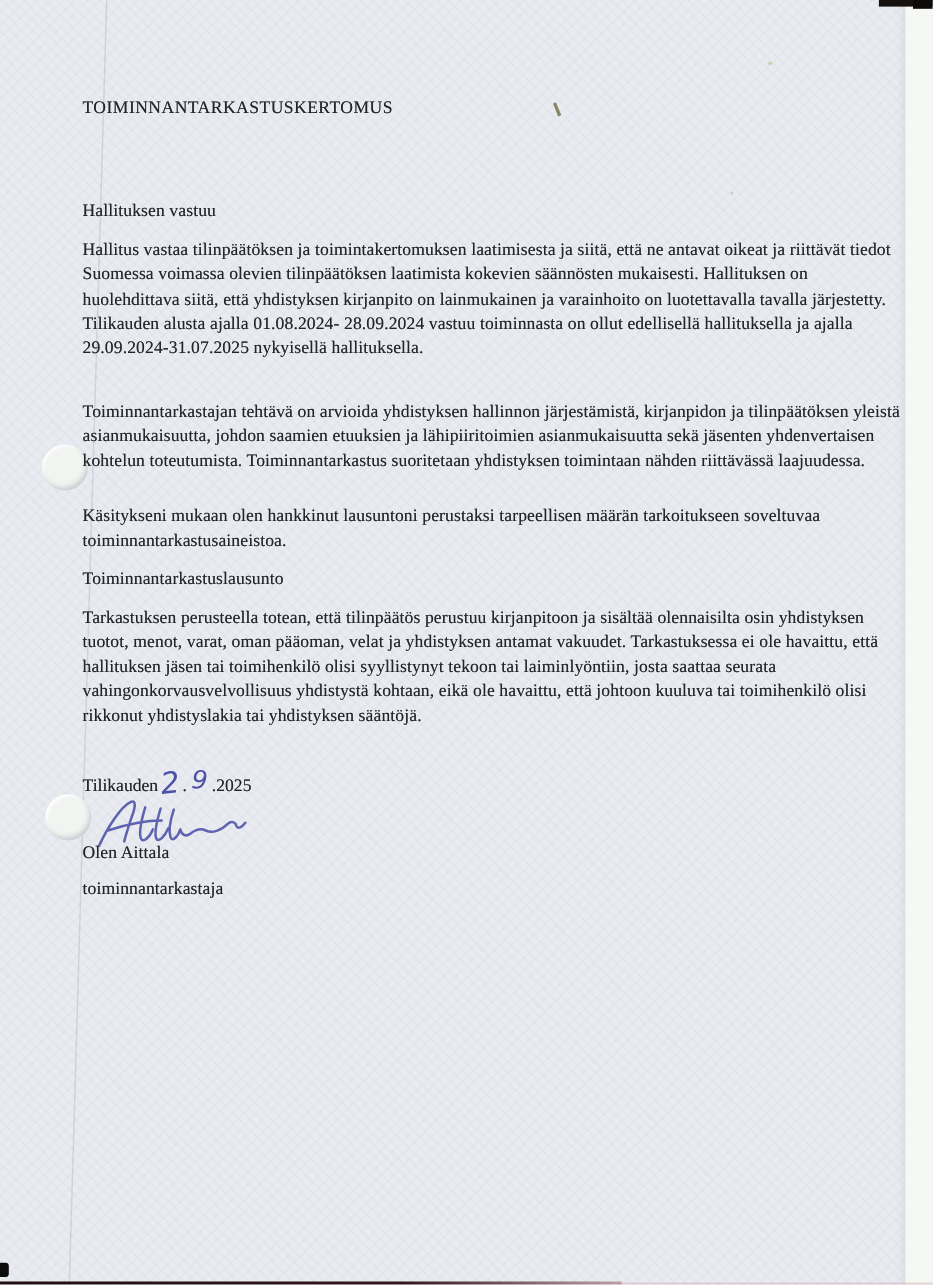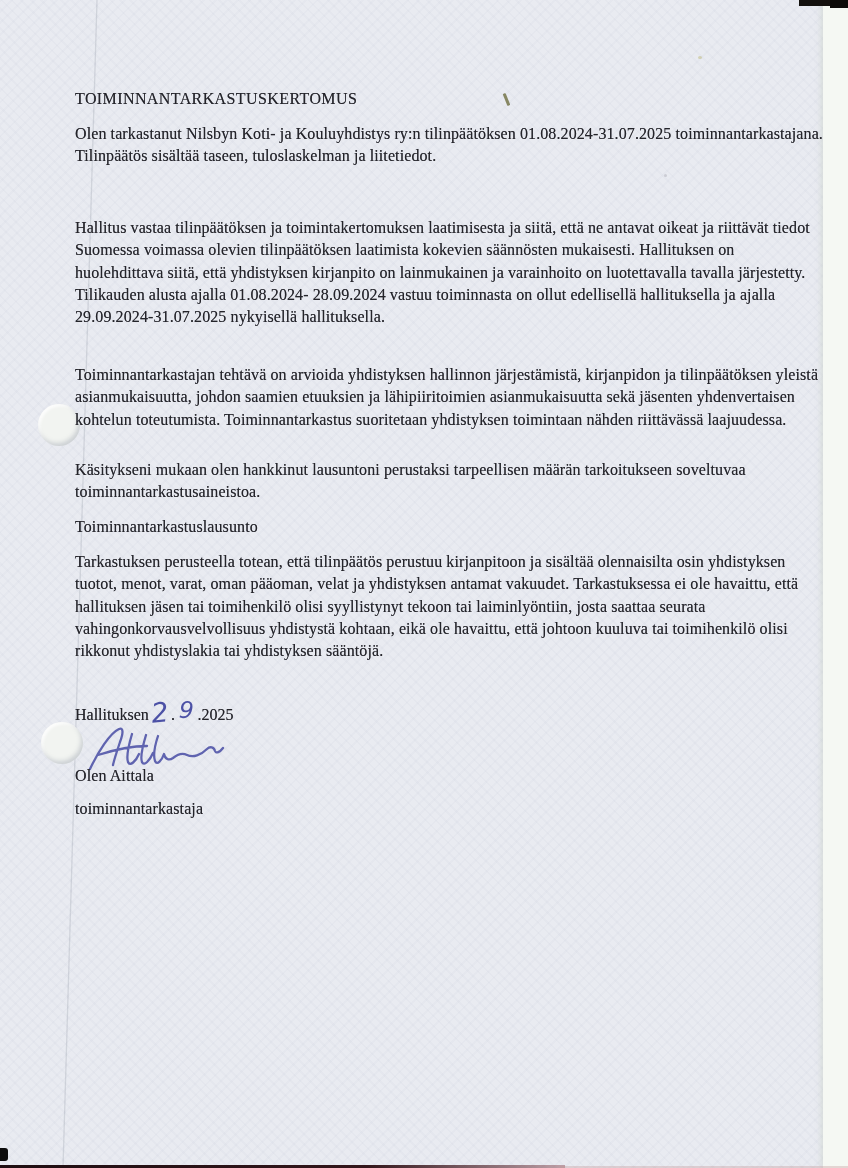--- a/index.html
+++ b/index.html
@@ -128,32 +128,32 @@
   <div class="hole hole-2"></div>
   <div class="pen-mark"></div>
   <div class="speck speck-1"></div>
   <div class="speck speck-2"></div>
   <div class="bottom-line"></div>
   <div class="bottom-line-faint"></div>
   <div class="blob-bottomleft"></div>
 
   <div class="tb title" style="top:88px">TOIMINNANTARKASTUSKERTOMUS</div>
 
-  <div class="tb" style="top:123px">Olen tarkastanut Nilsbyn Koti- ja Kouluyhdistys ry:n tilinpäätöksen 01.08.2024-31.07.2025 toiminnantarkastajana. Tilinpäätös sisältää taseen, tuloslaskelman ja liitetiedot.</div>
 
+  <div class="tb" style="top:181px">Hallituksen vastuu</div>
   <div class="tb" style="top:217px">Hallitus vastaa tilinpäätöksen ja toimintakertomuksen laatimisesta ja siitä, että ne antavat oikeat ja riittävät tiedot Suomessa voimassa olevien tilinpäätöksen laatimista kokevien säännösten mukaisesti. Hallituksen on huolehdittava siitä, että yhdistyksen kirjanpito on lainmukainen ja varainhoito on luotettavalla tavalla järjestetty. Tilikauden alusta ajalla 01.08.2024- 28.09.2024 vastuu toiminnasta on ollut edellisellä hallituksella ja ajalla 29.09.2024-31.07.2025 nykyisellä hallituksella.</div>
 
   <div class="tb" style="top:364px">Toiminnantarkastajan tehtävä on arvioida yhdistyksen hallinnon järjestämistä, kirjanpidon ja tilinpäätöksen yleistä asianmukaisuutta, johdon saamien etuuksien ja lähipiiritoimien asianmukaisuutta sekä jäsenten yhdenvertaisen kohtelun toteutumista. Toiminnantarkastus suoritetaan yhdistyksen toimintaan nähden riittävässä laajuudessa.</div>
   <div class="tb" style="top:516px">Toiminnantarkastuslausunto</div>
 
   <div class="tb" style="top:459px">Käsitykseni mukaan olen hankkinut lausuntoni perustaksi tarpeellisen määrän tarkoitukseen soveltuvaa toiminnantarkastusaineistoa.</div>
   <div class="tb" style="top:551px">Tarkastuksen perusteella totean, että tilinpäätös perustuu kirjanpitoon ja sisältää olennaisilta osin yhdistyksen tuotot, menot, varat, oman pääoman, velat ja yhdistyksen antamat vakuudet.  Tarkastuksessa ei ole havaittu, että hallituksen jäsen tai toimihenkilö olisi syyllistynyt tekoon tai laiminlyöntiin, josta saattaa seurata vahingonkorvausvelvollisuus yhdistystä kohtaan, eikä ole havaittu, että johtoon kuuluva tai toimihenkilö olisi rikkonut yhdistyslakia tai yhdistyksen sääntöjä.</div>
 
   <div class="dateline">
-    <span>Hallituksen</span><span class="hand hand-day">2</span><span class="dot">.</span><span class="hand hand-month">9</span><span class="dot">.2025</span>
+    <span>Tilikauden</span><span class="hand hand-day">2</span><span class="dot">.</span><span class="hand hand-month">9</span><span class="dot">.2025</span>
   </div>
 
   <svg class="sig-svg" width="158" height="50" viewBox="0 0 158 50">
     <path d="M4,45 C12,28 24,9 33,5 C38,3 37,10 34,18 C31,27 28,36 27,41
              M12,31 C34,24 52,22 61,22
              M46,10 C43,20 40,32 42,38 C44,43 50,37 53,30
              M60,11 C57,21 54,33 56,38 C58,43 64,36 67,29
              M72,12 C69,21 67,31 69,37 C71,42 76,36 78,30
              C79,35 83,37 87,34 C92,30 97,29 101,31
              C107,34 115,31 121,25 C124,22 128,23 129,27 C130,30 134,28 137,24" fill="none" stroke="#4c51a6" stroke-width="2.3" stroke-linecap="round" stroke-linejoin="round" opacity="0.88"></path>

